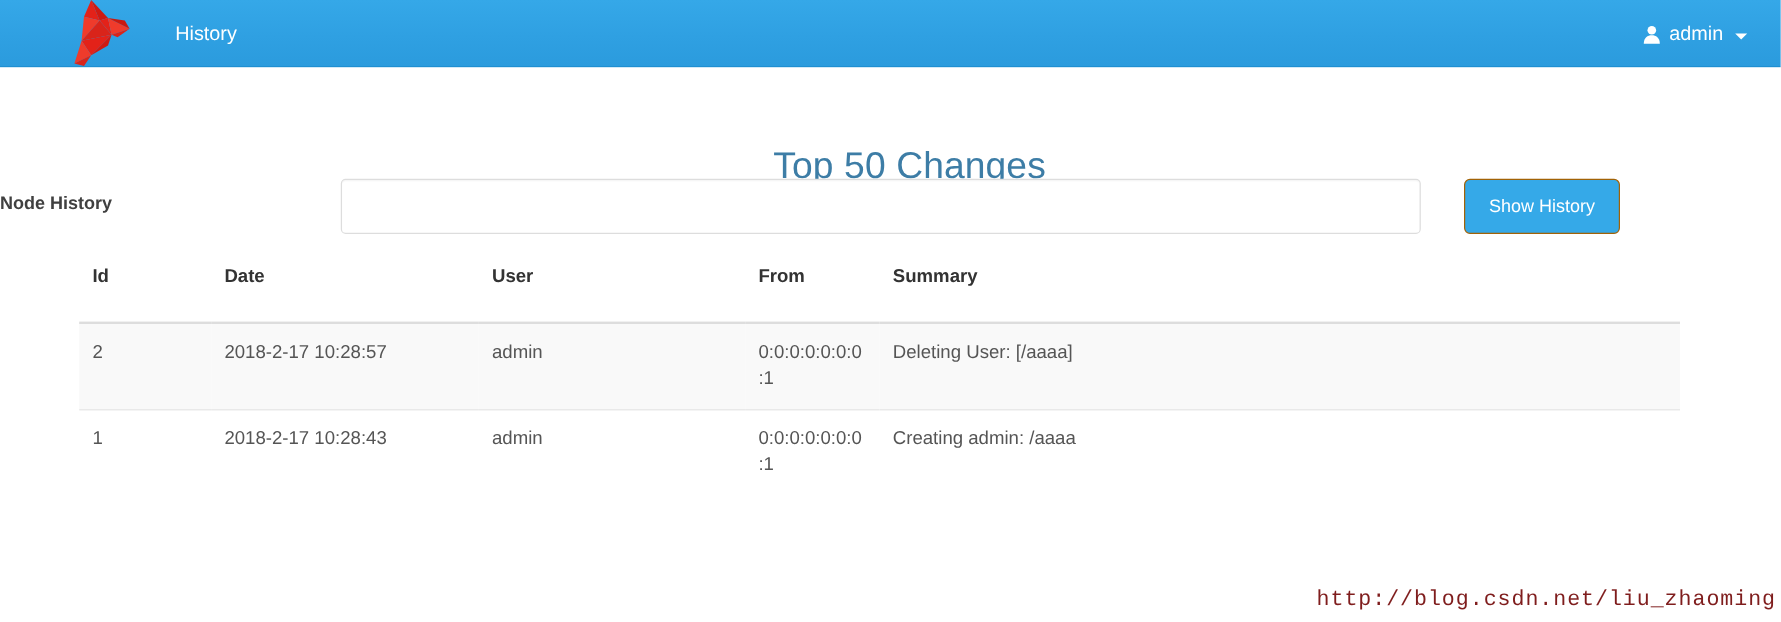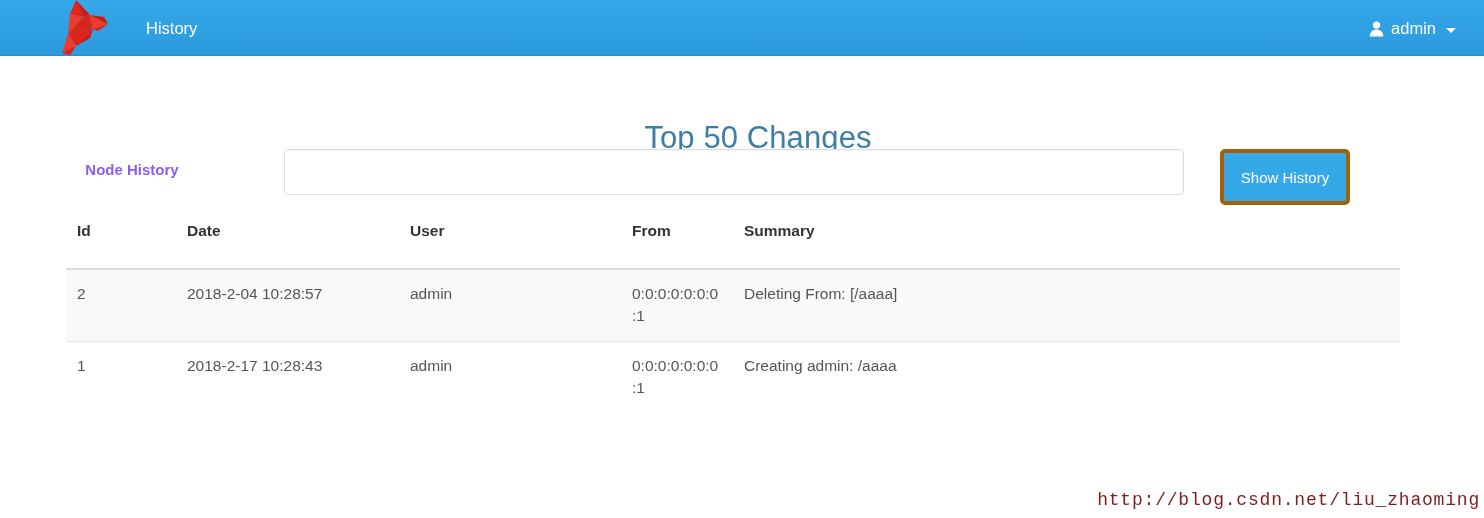--- a/index.html
+++ b/index.html
@@ -110,24 +110,24 @@
     top: 93px;
     left: 0;
     width: 1484px;
     height: 46px;
   }
   .form-label {
     position: absolute;
     left: 0;
     top: 12px;
     width: 264px;
-    text-align: center;
+    text-align: left;
     font-size: 15px;
     font-weight: bold;
-    color: #8b5cf6;
+    color: #404040;
   }
   .node-input {
     position: absolute;
     left: 284px;
     top: 0;
     width: 900px;
     height: 46px;
     border: 1px solid #dddddd;
     border-radius: 4px;
     background: #ffffff;
@@ -136,23 +136,23 @@
     padding: 6px 12px;
     font-family: "Liberation Sans", sans-serif;
     outline: none;
     box-shadow: inset 0 1px 1px rgba(0,0,0,0.045);
   }
   .show-history-btn {
     position: absolute;
     left: 1220px;
     top: 0;
     width: 130px;
-    height: 56px;
+    height: 46px;
     background: #35a9e8;
-    border: 4px solid #a16207;
+    border: 1px solid #a16207;
     border-radius: 5px;
     color: #ffffff;
     font-size: 15px;
     font-family: "Liberation Sans", sans-serif;
     cursor: pointer;
     padding: 0;
   }
 
   
   .table-wrap {
@@ -271,24 +271,24 @@
           <th>Id</th>
           <th>Date</th>
           <th>User</th>
           <th>From</th>
           <th>Summary</th>
         </tr>
       </thead>
       <tbody>
         <tr>
           <td>2</td>
-          <td>2018-2-04 10:28:57</td>
+          <td>2018-2-17 10:28:57</td>
           <td>admin</td>
           <td>0:0:0:0:0:0:0:1</td>
-          <td>Deleting From: [/aaaa]</td>
+          <td>Deleting User: [/aaaa]</td>
         </tr>
         <tr>
           <td>1</td>
           <td>2018-2-17 10:28:43</td>
           <td>admin</td>
           <td>0:0:0:0:0:0:0:1</td>
           <td>Creating admin: /aaaa</td>
         </tr>
       </tbody>
     </table>

